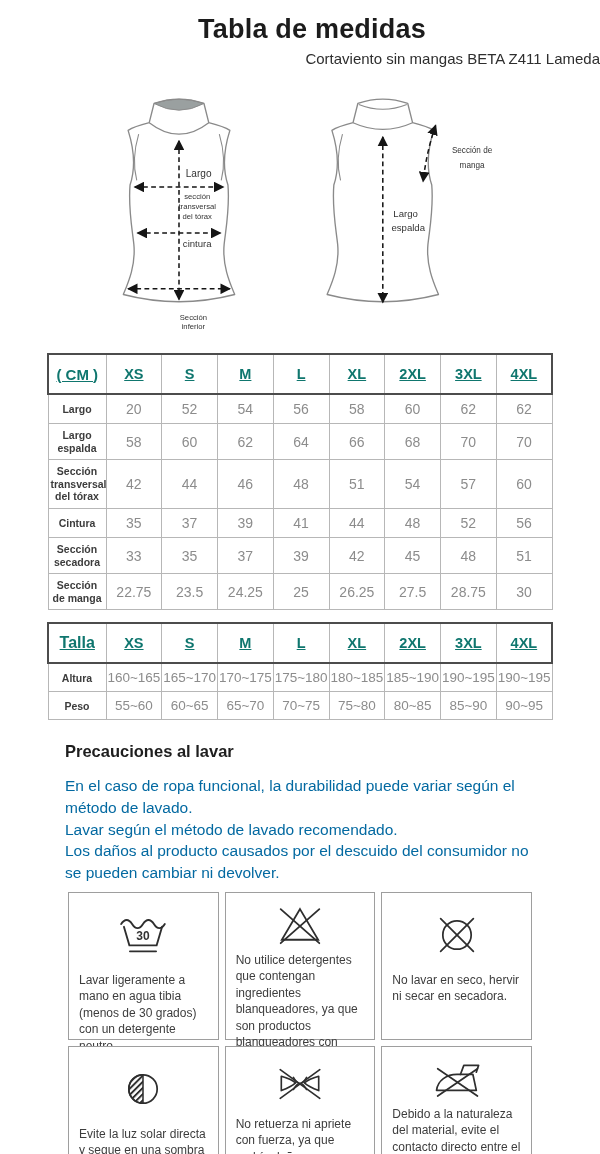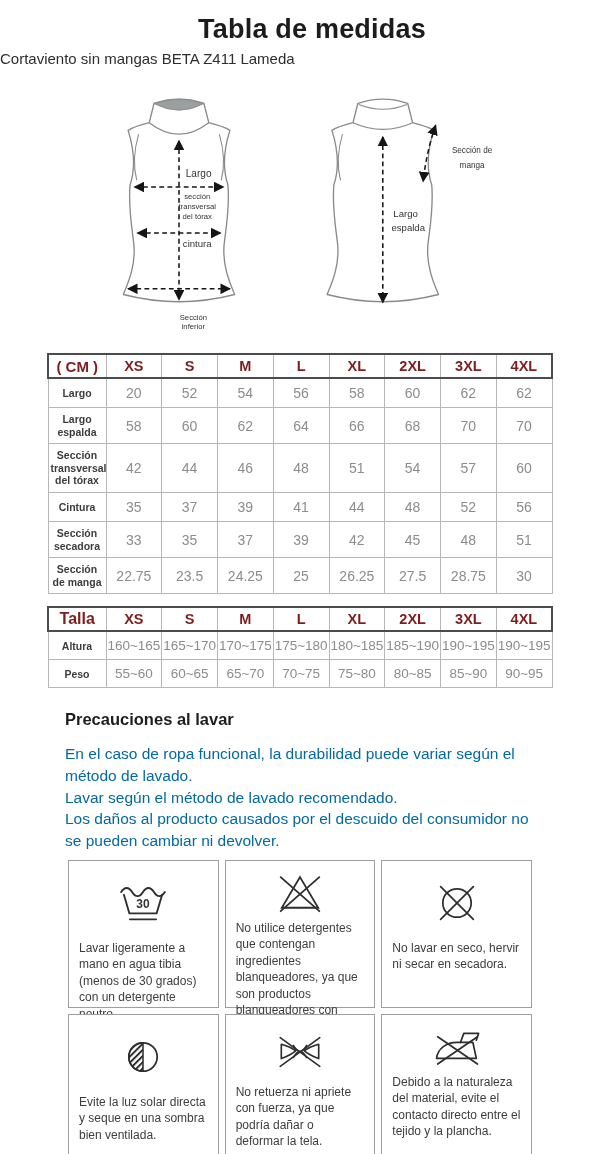--- a/index.html
+++ b/index.html
@@ -4,30 +4,30 @@
 <style>
   * { box-sizing: border-box; }
   html,body { margin:0; padding:0; }
   body {
     width:600px; height:1154px; overflow:hidden;
     background:#ffffff; color:#2b2b2b;
     font-family:"Liberation Sans", sans-serif;
   }
   .page { padding-top:14px; }
   h1.title { margin:0; text-align:center; font-size:27px; font-weight:bold; color:#1c1c1c; letter-spacing:.2px;padding-left:24px; }
-  .subtitle { margin-top:5px; text-align:left; font-size:15px; color:#2e2e2e; }
+  .subtitle { margin-top:5px; text-align:right; font-size:15px; color:#2e2e2e; }
 
   .diagrams { margin-top:24px; display:flex; justify-content:center; align-items:flex-start; gap:2px; height:240px; }
   svg text { font-family:"Liberation Sans", sans-serif; fill:#333; }
 
   table.mtable { width:506px; margin:22px auto 0; border-collapse:collapse; table-layout:fixed; }
   table.mtable th, table.mtable td { border:1px solid #b7b7b7; text-align:center; vertical-align:middle; }
   table.mtable col.labelcol { width:58px; }
   table.mtable thead tr { border:2px solid #4c4c4c; }
-  table.mtable thead th { height:24px; font-size:14.5px; font-weight:600; color:#7f1d1d; }
+  table.mtable thead th { height:40px; font-size:14.5px; font-weight:600; color:#0f766e;text-decoration:underline; }
   table.mtable thead th.corner { font-size:15px; }
   table.mtable tbody th { font-size:10.5px; font-weight:600; color:#3c3c3c; line-height:1.2; padding:5px 2px; }
   table.mtable tbody td { font-size:14px; color:#8c8c8c; padding:6px 0; }
   table.fit { margin-top:12px; }
   table.fit thead th.corner { font-size:16px; }
   table.fit tbody td { font-size:13.5px; }
 
   .care-section { margin:0 65px; }
   h3.care-heading { margin:22px 0 0; font-size:16.5px; font-weight:bold; color:#1e1e1e; }
   .care-text p { margin:0; font-size:15.5px; line-height:1.4; color:#0369a1; }

